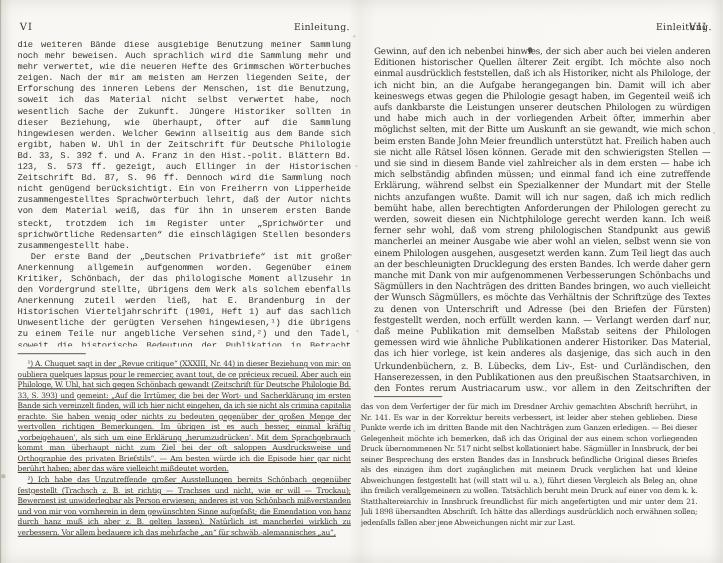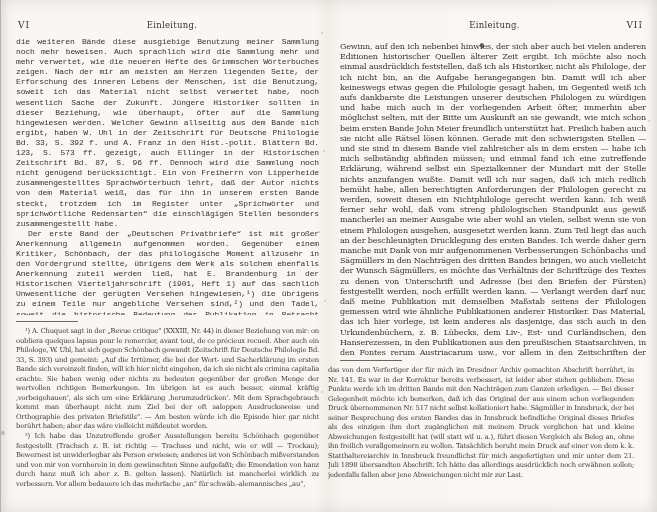--- a/index.html
+++ b/index.html
@@ -4,37 +4,37 @@
 <style>
   html,body{margin:0;padding:0;background:#e9e7e2;}
   .scan{
     position:relative;width:657px;height:512px;overflow:hidden;
     font-family:"DejaVu Serif","Liberation Serif",serif;color:#3a342c;
     background:linear-gradient(90deg,#edebe5 0px,#f8f7f3 10px,#f8f7f3 316px,#f0eee8 327px,#f7f6f2 342px,#faf9f6 646px,#f1efe9 657px);
   }
   .scan::after{content:"";position:absolute;inset:0;box-shadow:inset 0 0 16px rgba(95,90,78,.16);pointer-events:none;}
   .scan::before{content:"";position:absolute;left:0;top:0;bottom:0;width:1px;background:rgba(110,104,94,.38);z-index:3;}
   .page{position:absolute;top:0;height:512px;}
-  .page-left{left:0;width:328px;padding-left:12px;}
+  .page-left{left:0;width:328px;}
   .page-right{left:328px;width:329px;}
   .header{position:absolute;top:20px;left:14px;right:10px;height:12px;font-size:8.5px;}
-  .header .running{position:absolute;left:0;right:0;text-align:center;letter-spacing:.3px;}
+  .header .running{position:absolute;left:0;right:0;text-align:right;letter-spacing:.3px;}
   .header .pagenum{position:absolute;top:0;font-size:9px;letter-spacing:1px;}
   .page-left .pagenum{left:4px;}
   .page-right .pagenum{right:4px;}
   .bodytext{position:absolute;text-align:justify;overflow:hidden;font-size:8px;line-height:10.1px;letter-spacing:-0.15px;word-spacing:-0.2px;}
   .page-left .bodytext{top:37px;left:16px;width:303px;height:278px;font-family:Liberation Mono, monospace;}
   .page-right .bodytext{top:42px;left:12px;width:306px;height:314px;line-height:10.2px;}
   .bodytext p{margin:0;}
   .bodytext p.indent{text-indent:12px;}
   .fnrule{position:absolute;height:1px;background:#6e6必75c;background:#6e675c;width:62px;}
   .page-left .fnrule{top:321px;left:16px;}
   .page-right .fnrule{top:360px;left:12px;}
   .footnotes{position:absolute;text-align:justify;overflow:hidden;font-size:6.8px;line-height:9.55px;letter-spacing:-0.2px;word-spacing:-0.2px;color:#413b32;}
-  .page-left .footnotes{top:327px;left:16px;width:303px;height:182px;}
+  .page-left .footnotes{top:327px;left:16px;width:303px;height:182px;text-decoration:underline;}
   .page-right .footnotes{top:366px;left:0;width:306px;height:140px;}
   .footnotes p{margin:0;}
   .footnotes p.indent{text-indent:9px;}
   .smudge{position:absolute;top:23px;left:138px;width:4px;height:5px;background:#4a443b;border-radius:45% 60% 50% 55%;opacity:.8;}
   .specks{position:absolute;top:0;left:0;width:2px;height:2px;border-radius:50%;background:transparent;
     box-shadow:321px 32px 0 #c8c3b9,323px 150px 0 #cfcac0,318px 231px 0 #c8c3b9,324px 300px 0 #d3cec4,
                321px 391px 0 #ccc7bd,2px 432px 0 1px #c4bfb5,88px 479px 0 #d6d1c7,152px 478px 0 #dad5cb,
                640px 22px 0 #d2cdc3,648px 120px 0 #d6d1c7;}
 </style>
 </head>

